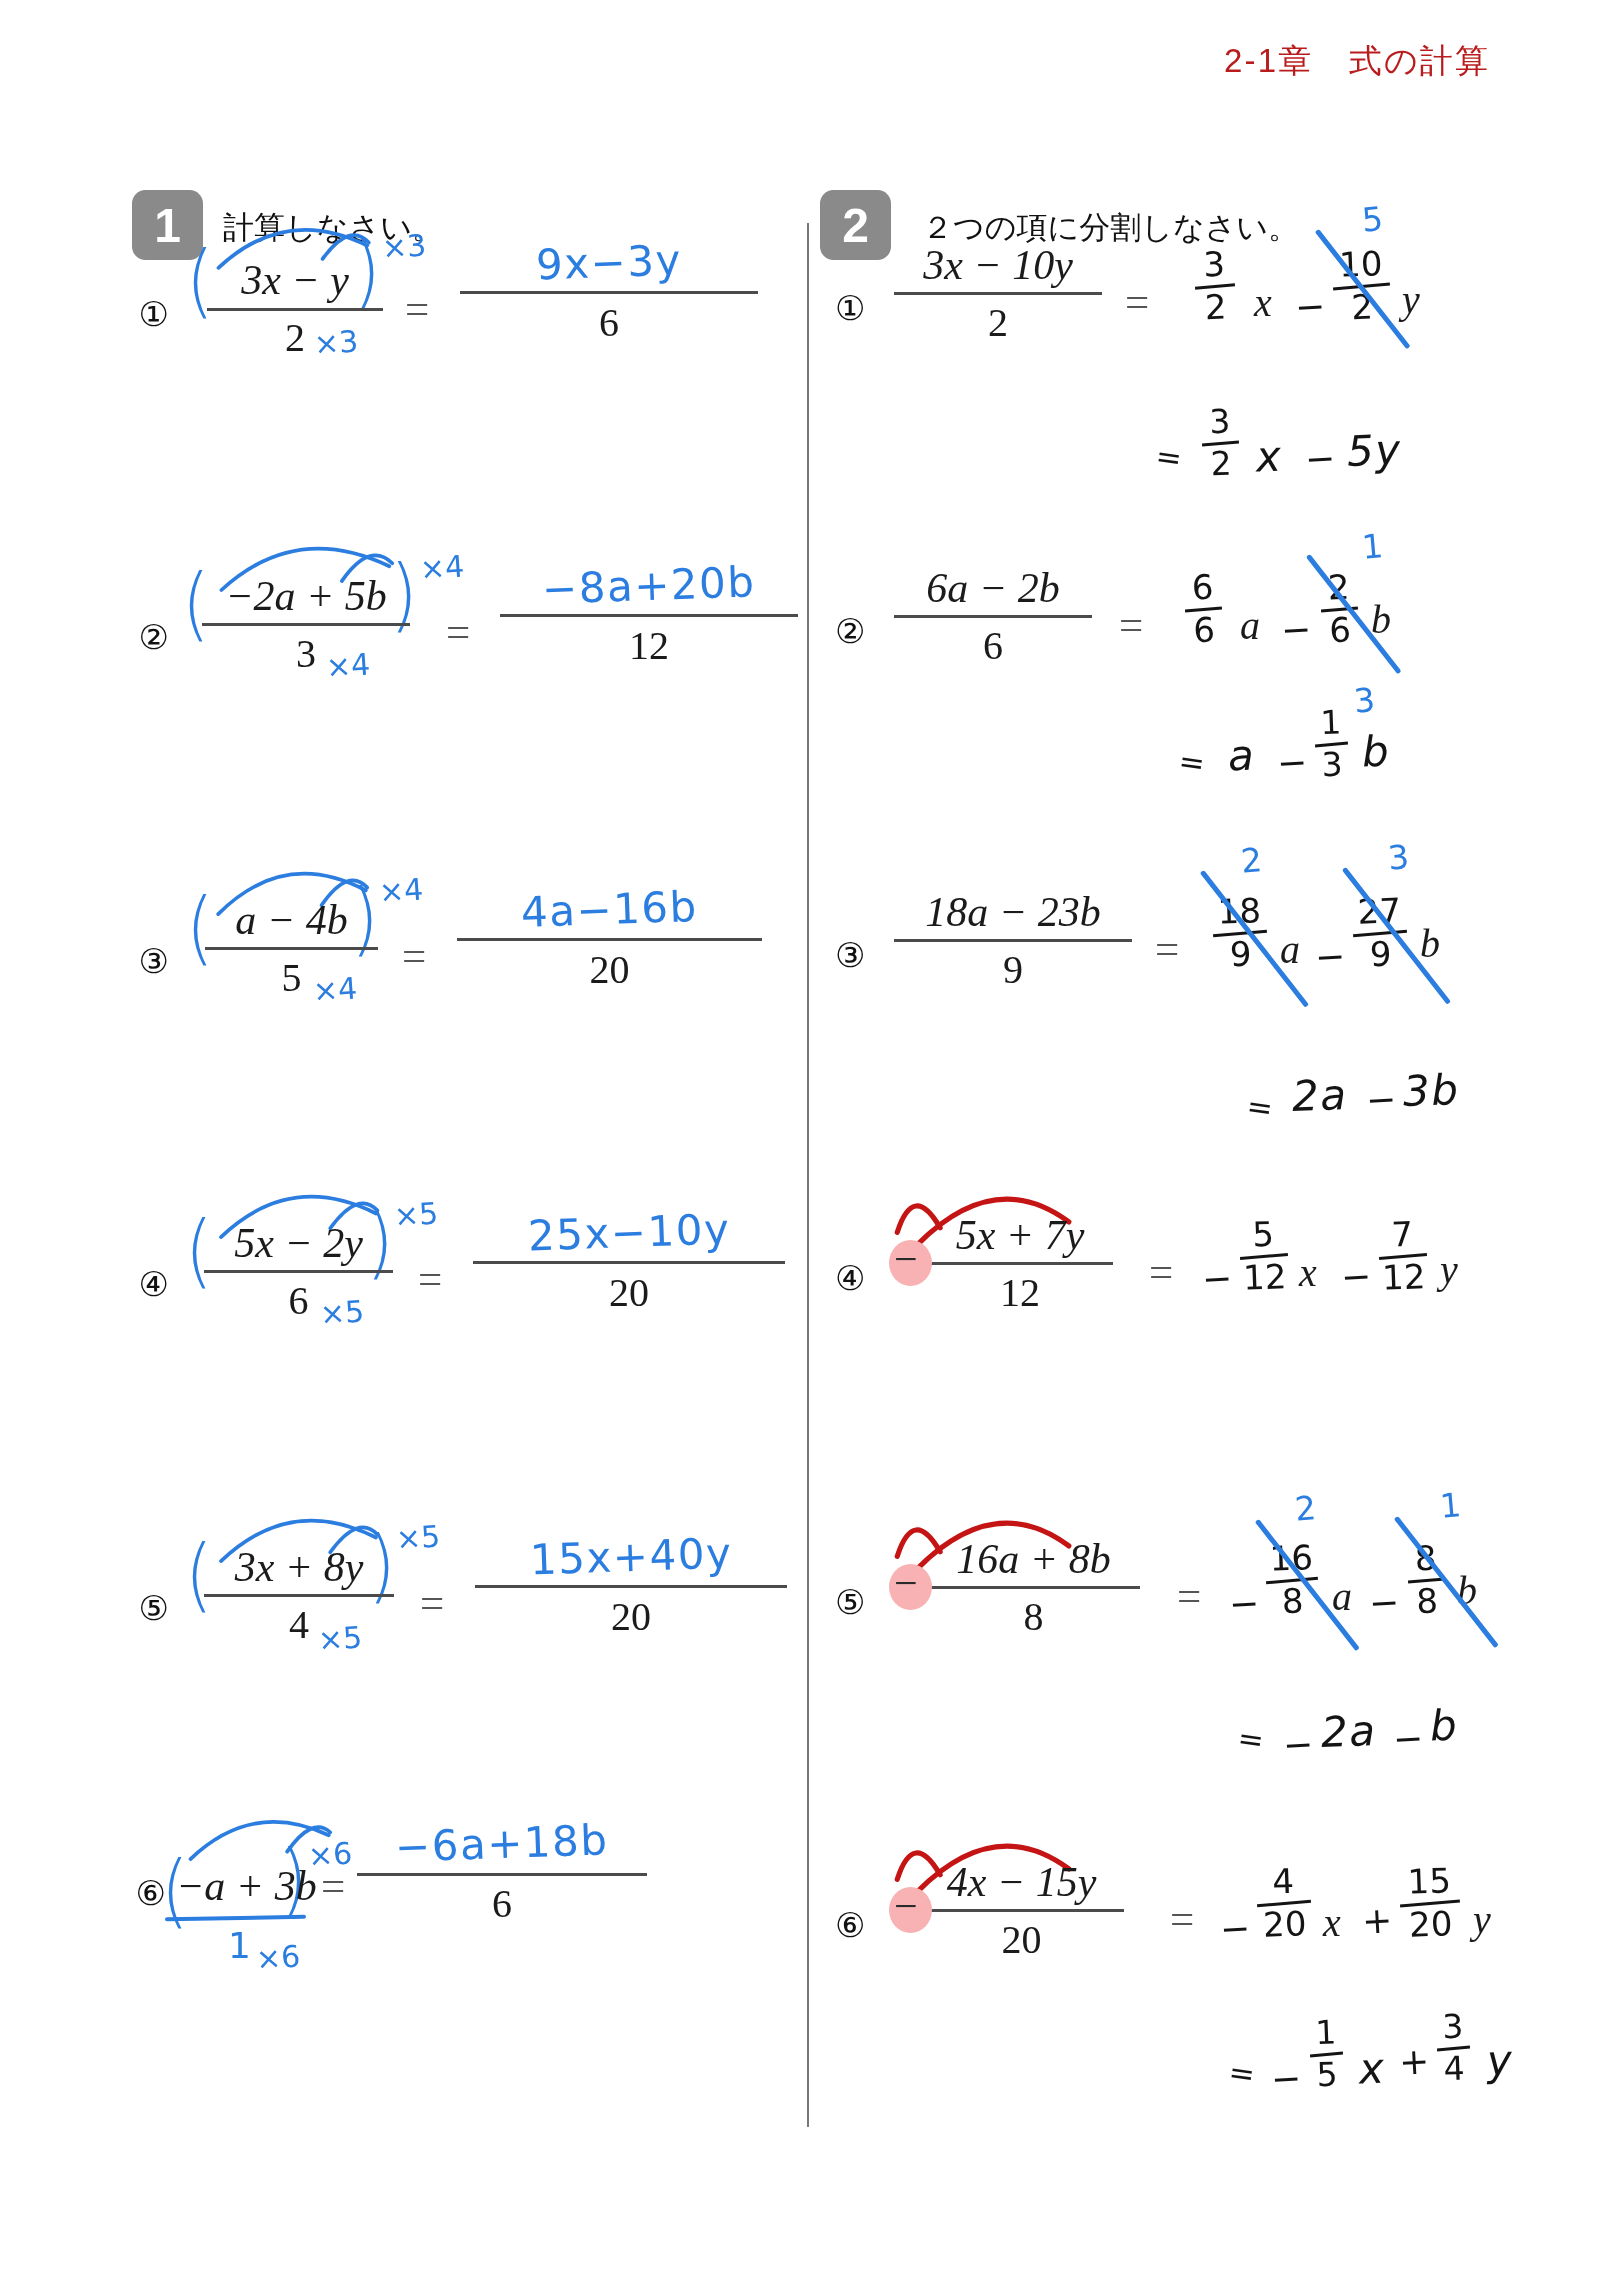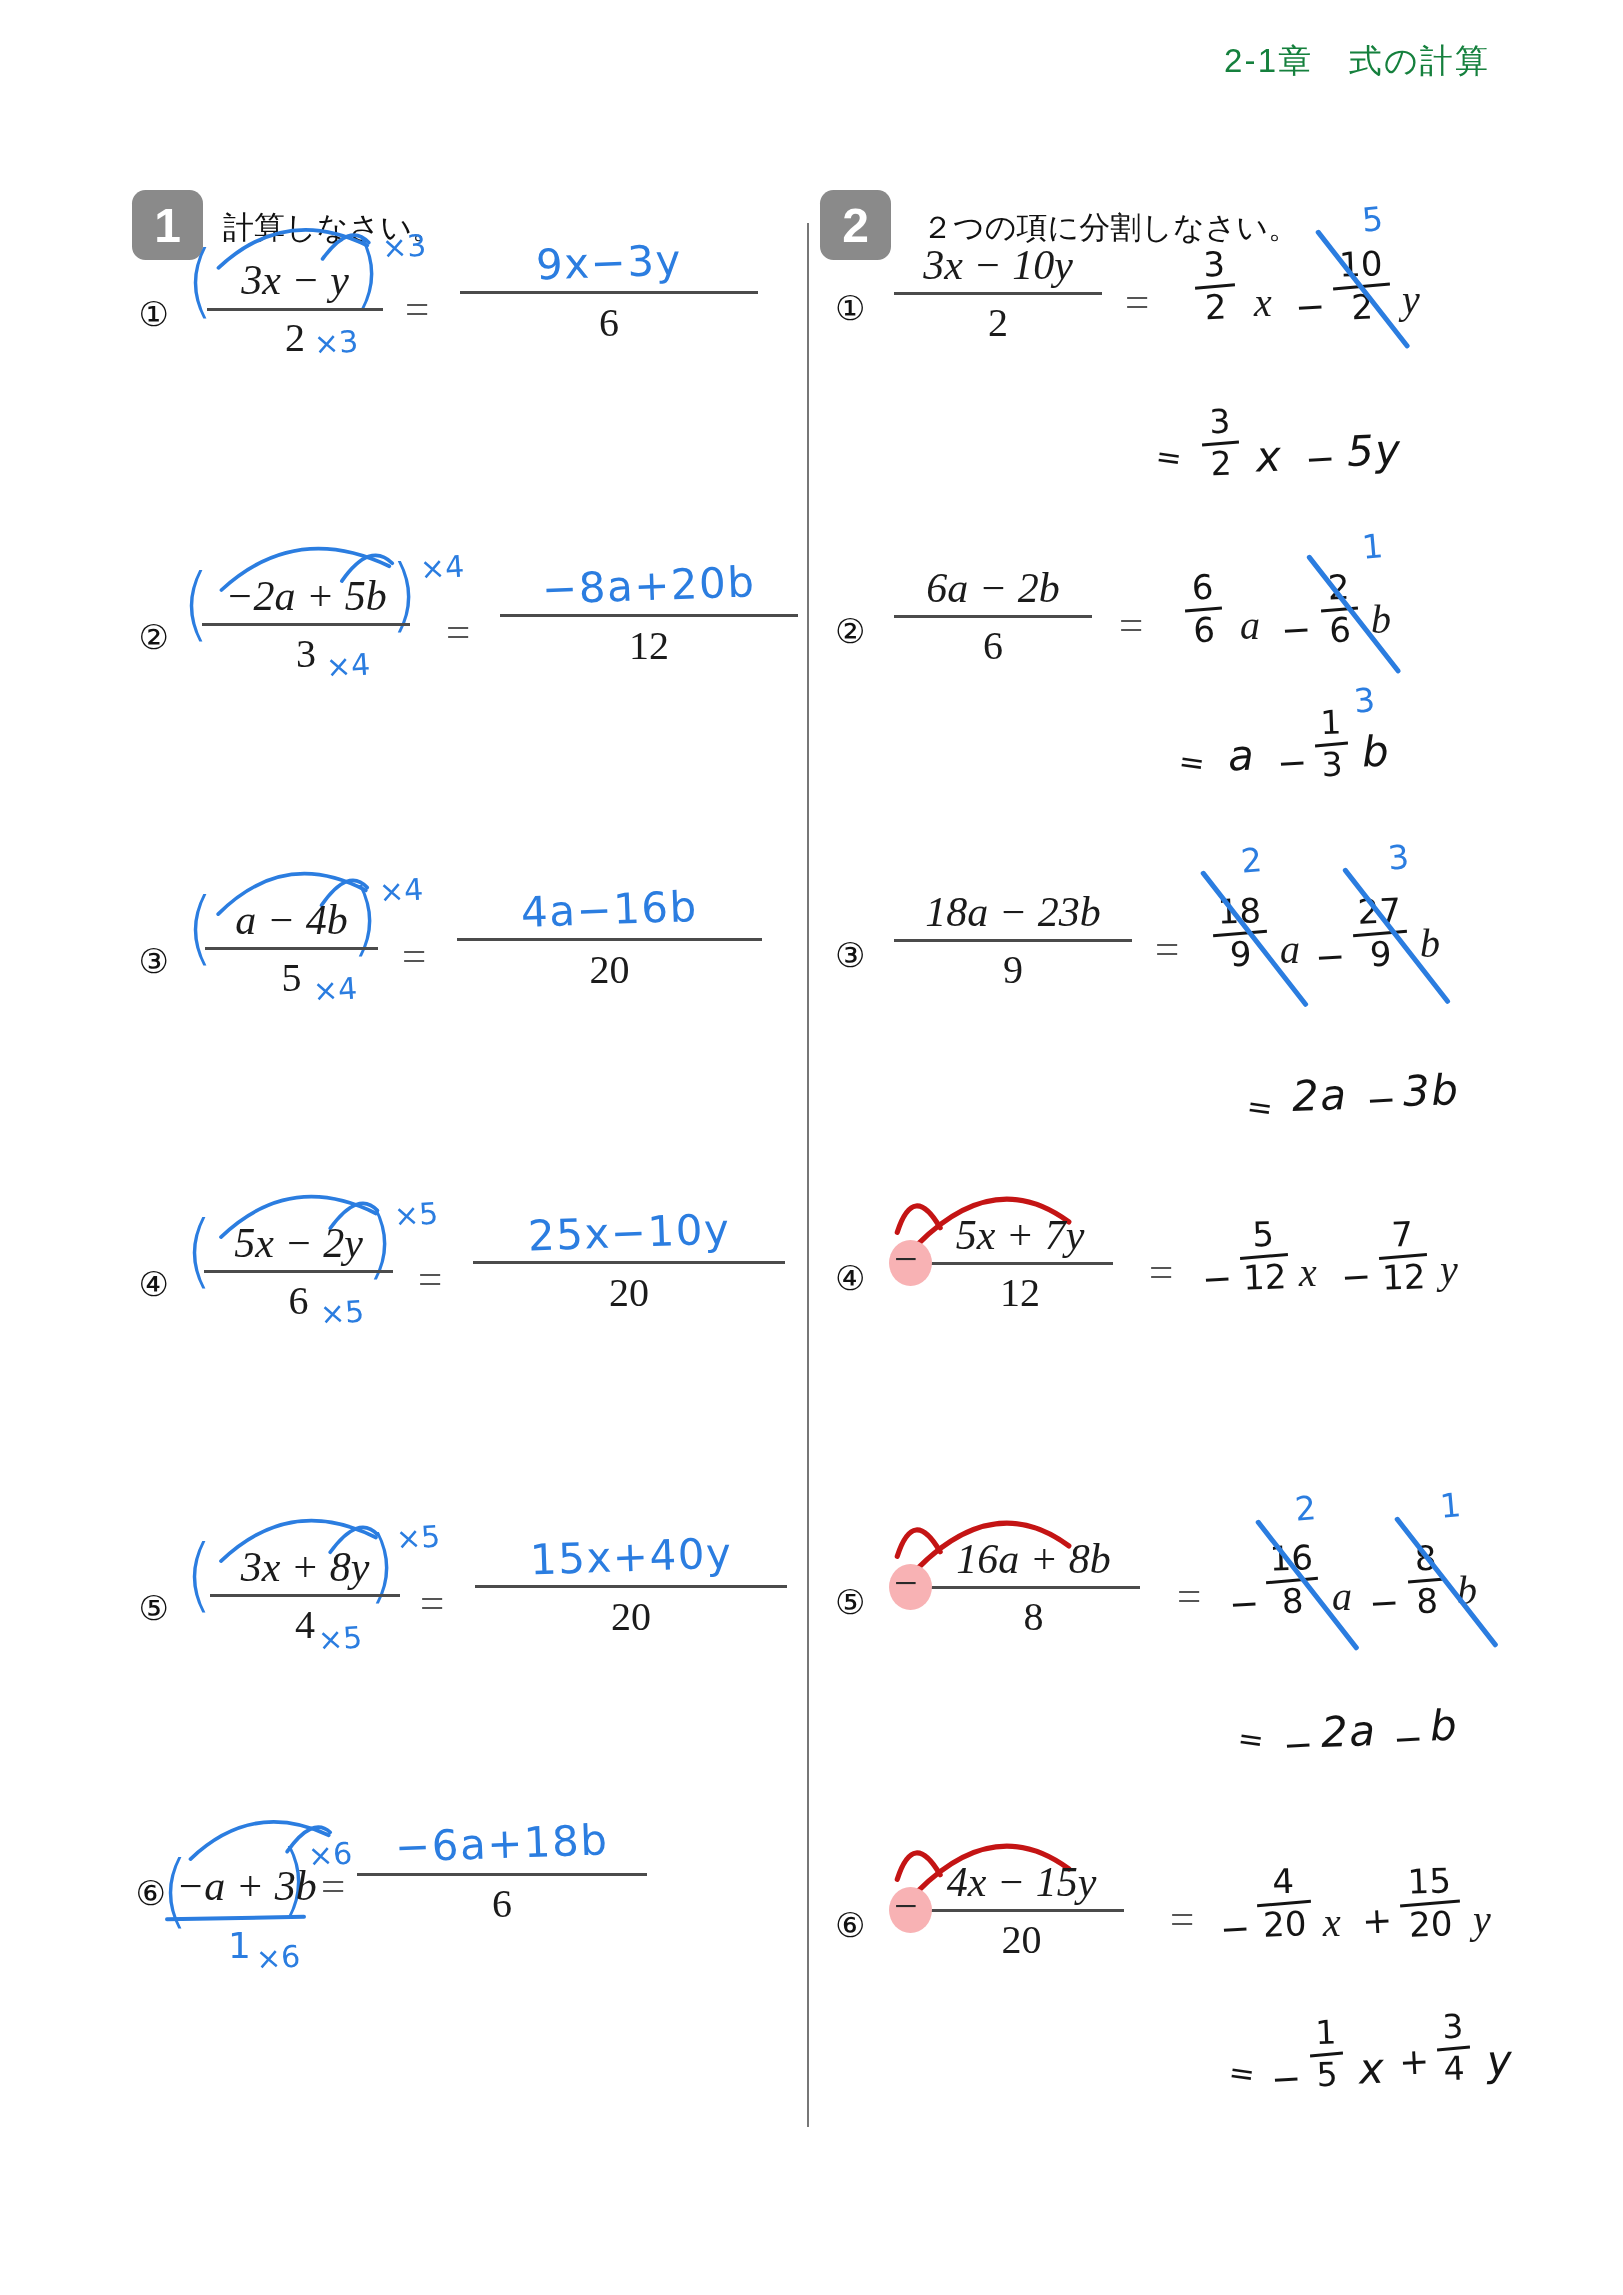--- a/index.html
+++ b/index.html
@@ -5,21 +5,21 @@
   :root{
     --blue:#2b7de0; --red:#c41414; --pink:#f8b2b4; --badge:#8a8a8a;
     --ink:#1b1b1b; --bar:#4b4b4b; --eqgray:#555555; --divider:#777777;
   }
   html,body{margin:0;padding:0;background:#e8e8e8;}
   .page{position:relative;width:1624px;height:2295px;background:#ffffff;overflow:hidden;
         font-family:"Liberation Sans",sans-serif;color:var(--ink);}
   .abs{position:absolute;}
   .prob{position:absolute;}
   
-  .hdr{font-size:33px;color:#15803d;letter-spacing:2.2px;white-space:nowrap;}
+  .hdr{font-size:33px;color:#b91c1c;letter-spacing:2.2px;white-space:nowrap;}
   .title{font-size:42px;color:#111;letter-spacing:3px;white-space:nowrap;}
   .badge{width:71px;height:70px;background:var(--badge);border-radius:13.4px;color:#fff;
          display:flex;align-items:center;justify-content:center;
          font-weight:bold;font-size:48px;font-family:"Liberation Sans",sans-serif;}
   .instr{font-size:31px;color:#111;white-space:nowrap;}
   .pnum{font-family:"DejaVu Sans",sans-serif;font-size:34px;color:#111;}
   .pfrac{display:inline-flex;flex-direction:column;align-items:center;}
   .pfrac .num{font-family:"Liberation Serif",serif;font-style:italic;font-size:42px;
               color:var(--ink);line-height:1.1;white-space:nowrap;padding:0 7.4px;}
   .pfrac .fbar{height:3px;background:var(--bar);align-self:stretch;margin:4.5px 0;}
@@ -161,21 +161,21 @@
 
   <div class="prob" style="left:134px;top:1542px;width:707px;height:283px">
     <span class="abs pnum" style="left:4.5px;top:46px">⑤</span>
     <svg class="abs arcB" style="left:82px;top:-37px" width="193" height="62" viewBox="0 0 260 84">
         <path d="M6,76 Q100,-14 216,44"></path>
         <path d="M154,64 Q192,12 218,40"></path>
       </svg>
     <span class="abs paren" style="left:51px;top:-3px">(</span>
     <span class="abs paren" style="left:234px;top:-12px">)</span>
     <span class="abs mult" style="left:262px;top:-22px">×5</span>
-    <div class="abs pfrac" style="left:76px;top:1.5px;min-width:190px">
+    <div class="abs pfrac" style="left:70px;top:1.5px;min-width:190px">
       <span class="num">3x + 8y</span>
       <span class="fbar"></span>
       <span class="den">4</span>
     </div>
     <span class="abs mult" style="left:184px;top:79px">×5</span>
     <span class="abs peq" style="left:286px;top:36px">=</span>
     <div class="abs afrac" style="left:341px;top:-10.4px;width:312px">
       <span class="ansnum">15x+40y</span>
       <span class="fbar"></span>
       <span class="aden">20</span>

